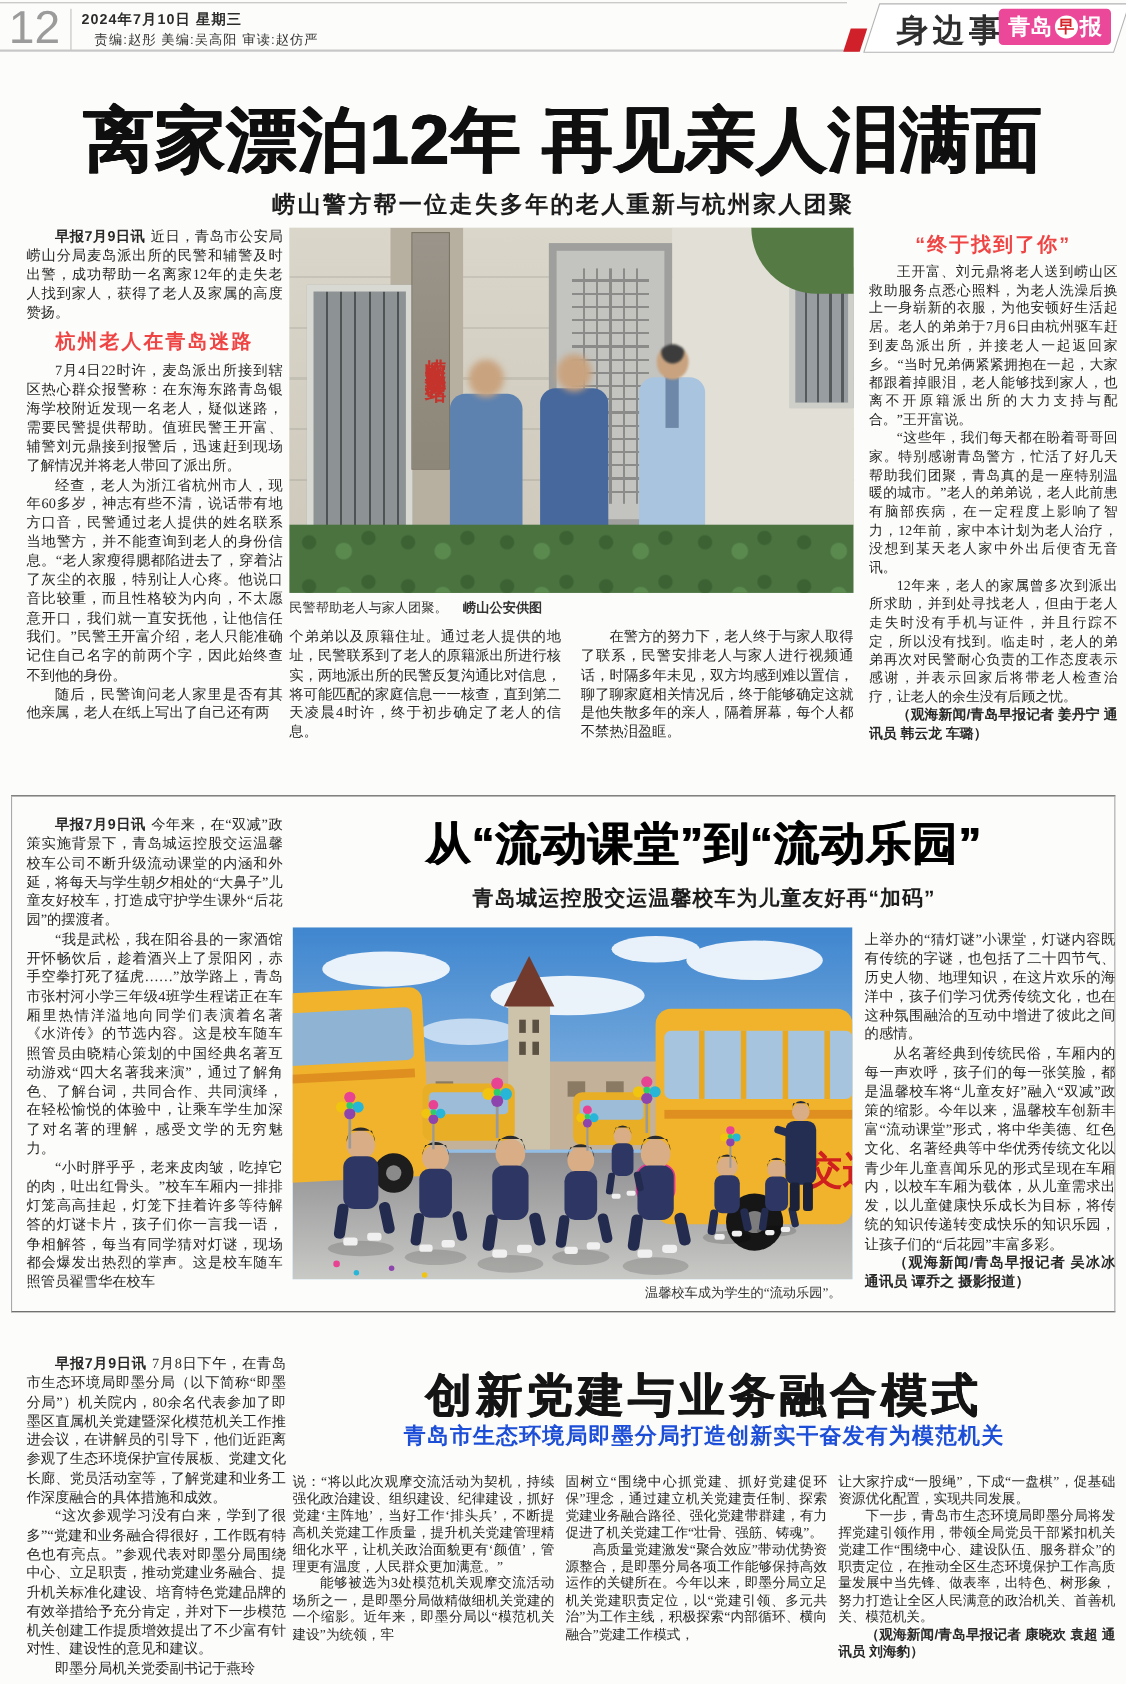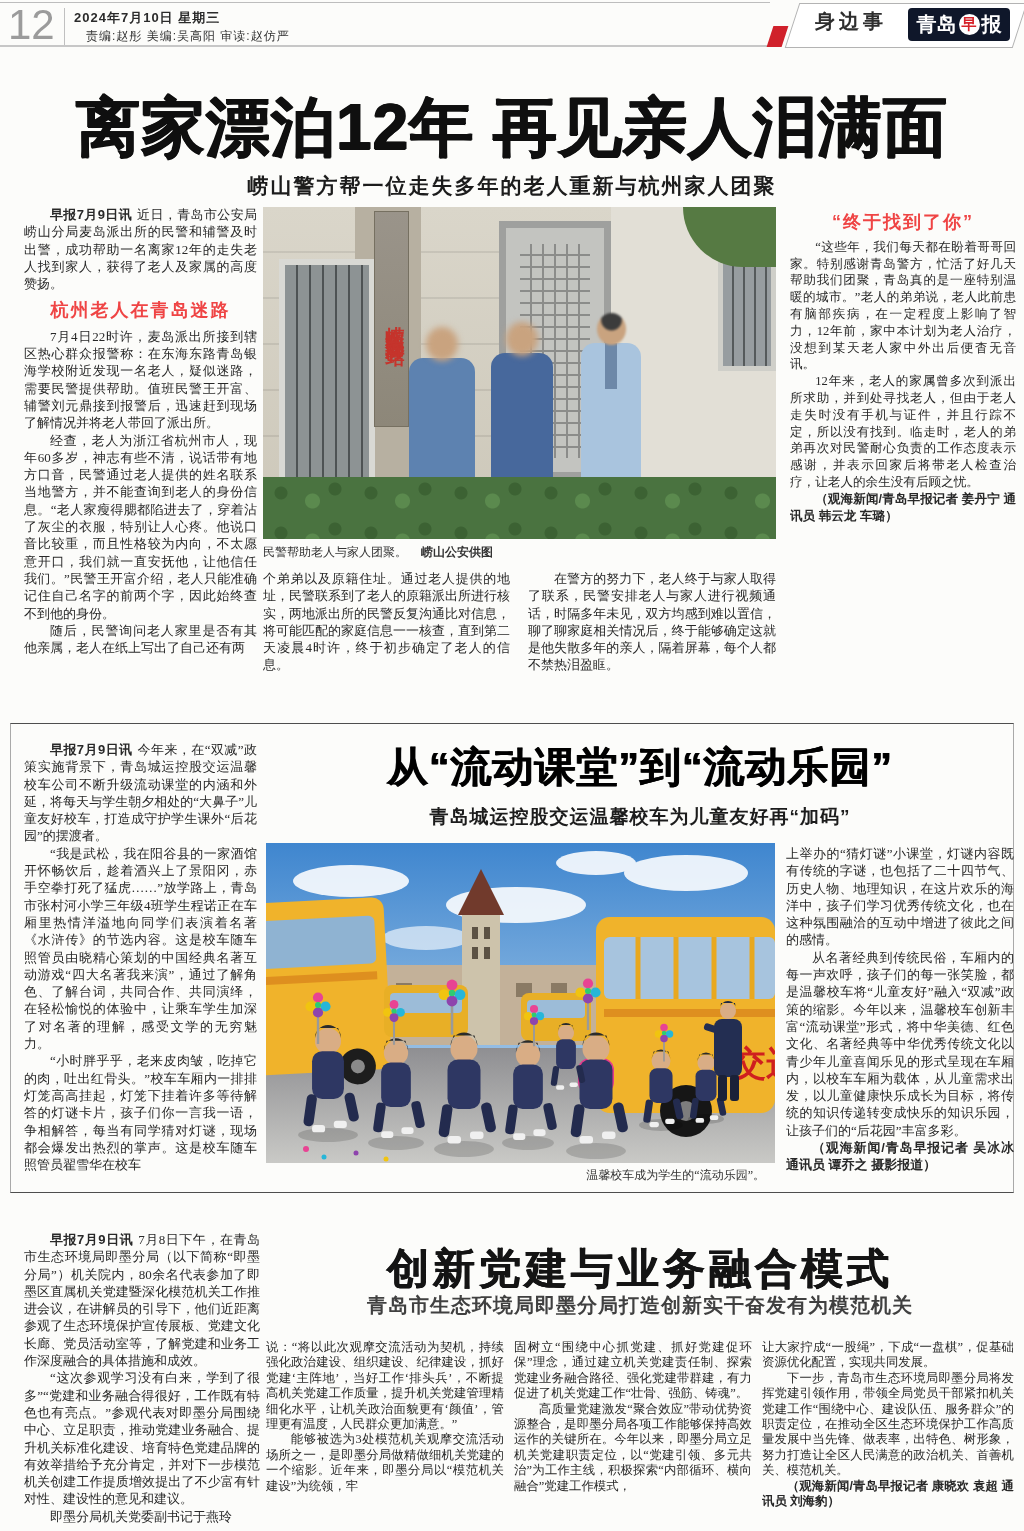--- a/index.html
+++ b/index.html
@@ -13,22 +13,22 @@
 
   
   .top-rule { left:0; top:2px; width:770px; height:1px; background:#bdbdbd; }
   .page-num { left:8px; top:4px; font-family:"Liberation Sans",sans-serif; font-size:42px; color:#9b9b9b; font-weight:400; line-height:1; }
   .head-vrule { left:64px; top:8px; width:1px; height:38px; background:#c0c0c0; }
   .date-line { left:74px; top:9px; font-family:"Liberation Sans",sans-serif; font-size:13px; font-weight:bold; color:#2b2b2b; letter-spacing:1px; }
   .editors-line { left:86px; top:28px; font-family:"Liberation Sans",sans-serif; font-size:12px; color:#333; letter-spacing:1px; }
   .header-rule { left:0; top:45px; width:780px; height:2px; background:#c7c7c7; }
   .badge-frame { left:792px; top:3px; width:228px; height:45px; border:1.5px solid #b3b3b3; transform:skewX(-18deg); background:#fff; }
   .badge-accent { left:770px; top:26px; width:15px; height:21px; background:#d0212b; transform:skewX(-18deg); }
-  .section-name { left:815px; top:8px; font-family:"Liberation Sans",sans-serif; font-size:20px; font-weight:bold; color:#2e2e2e; letter-spacing:4px; }
-  .masthead { left:908px; top:8px; width:102px; height:33px; background:#0f172a; border-radius:4px; display:flex; align-items:center; justify-content:center; gap:1px; font-family:"Liberation Sans",sans-serif; font-weight:bold; color:#fff; font-size:20px; }
+  .section-name { left:815px; top:8px; font-family:"Liberation Sans",sans-serif; font-size:29px; font-weight:bold; color:#2e2e2e; letter-spacing:4px; }
+  .masthead { left:908px; top:8px; width:102px; height:33px; background:#ec4899; border-radius:4px; display:flex; align-items:center; justify-content:center; gap:1px; font-family:"Liberation Sans",sans-serif; font-weight:bold; color:#fff; font-size:20px; }
   .mh-circle { display:inline-flex; width:21px; height:21px; border-radius:50%; background:#fff; color:#d6232a; font-size:15px; align-items:center; justify-content:center; margin:0 1px; }
 
   
   .a1-headline { left:0; right:0; top:84px; text-align:center; font-family:"Liberation Sans","DejaVu Sans",sans-serif; font-size:64px; font-weight:900; color:#0f0f0f; letter-spacing:1px; text-shadow:0.8px 0 #0f0f0f,-0.8px 0 #0f0f0f,0 0.5px #0f0f0f; }
   .a1-deck { left:0; right:0; top:172px; text-align:center; font-family:"Liberation Sans",sans-serif; font-size:21px; font-weight:bold; color:#1c1c1c; letter-spacing:2px; }
 
   
   .body-col { font-size:13px; line-height:17.3px; text-align:justify; overflow:hidden; color:#282828; }
   .body-col p { text-indent:2em; }
   .body-col p.noind { text-indent:0; }
@@ -79,21 +79,21 @@
   .a2-box { left:10px; top:723px; width:1004px; height:470px; border-top:1.5px solid #4e4e4e; border-bottom:1.5px solid #4e4e4e; border-left:1px solid #a9a9a9; border-right:1px solid #a9a9a9; }
   .a2-title { left:266px; top:740px; width:748px; text-align:center; font-family:"Liberation Sans","DejaVu Sans",sans-serif; font-size:41px; font-weight:900; color:#000000; letter-spacing:1px; text-shadow:0.6px 0 #141414,-0.6px 0 #141414; }
   .a2-deck { left:266px; top:804px; width:748px; text-align:center; font-family:"Liberation Sans",sans-serif; font-size:19px; font-weight:bold; color:#1c1c1c; letter-spacing:1px; }
   .a2-col1 { left:24px; top:741px; width:233px; height:450px; }
   .a2-right { left:786px; top:845px; width:228px; height:345px; }
   .ph2 { left:266px; top:843px; width:509px; height:320px; overflow:hidden; background:#bcd5ea; }
   .cap2 { left:266px; top:1167px; width:499px; text-align:right; }
 
   
   .a3-title { left:266px; top:1241px; width:748px; text-align:center; font-family:"Liberation Sans","DejaVu Sans",sans-serif; font-size:42px; font-weight:900; color:#141414; letter-spacing:4px; text-shadow:0.6px 0 #141414,-0.6px 0 #141414; }
-  .a3-deck { left:266px; top:1292px; width:748px; text-align:center; font-family:"Liberation Sans",sans-serif; font-size:20px; font-weight:bold; color:#404040; letter-spacing:1px; }
+  .a3-deck { left:266px; top:1292px; width:748px; text-align:center; font-family:"Liberation Sans",sans-serif; font-size:20px; font-weight:bold; color:#1d4ed8; letter-spacing:1px; }
   .a3-col { font-size:12.4px; line-height:15.4px; }
   .a3-col1 { left:24px; top:1231px; width:236px; height:300px; font-size:13px; line-height:17.3px; }
   .a3-col2 { left:266px; top:1340px; width:238px; height:195px; }
   .a3-col3 { left:514px; top:1340px; width:238px; height:195px; }
   .a3-col4 { left:762px; top:1340px; width:252px; height:195px; }
 </style>
 </head>
 <body>
 
 <div class="page">
@@ -152,20 +152,21 @@
 
     <div class="abs body-col a1-mid1">
       <p class="noind">个弟弟以及原籍住址。通过老人提供的地址，民警联系到了老人的原籍派出所进行核实，两地派出所的民警反复沟通比对信息，将可能匹配的家庭信息一一核查，直到第二天凌晨4时许，终于初步确定了老人的信息。</p>
     </div>
     <div class="abs body-col a1-mid2">
       <p>在警方的努力下，老人终于与家人取得了联系，民警安排老人与家人进行视频通话，时隔多年未见，双方均感到难以置信，聊了聊家庭相关情况后，终于能够确定这就是他失散多年的亲人，隔着屏幕，每个人都不禁热泪盈眶。</p>
     </div>
 
     <div class="abs body-col a1-right">
       <h3 class="colhead">“终于找到了你”</h3>
+      <p>王开富、刘元鼎将老人送到崂山区救助服务点悉心照料，为老人洗澡后换上一身崭新的衣服，为他安顿好生活起居。老人的弟弟于7月6日由杭州驱车赶到麦岛派出所，并接老人一起返回家乡。“当时兄弟俩紧紧拥抱在一起，大家都跟着掉眼泪，老人能够找到家人，也离不开原籍派出所的大力支持与配合。”王开富说。</p>
       <p>“这些年，我们每天都在盼着哥哥回家。特别感谢青岛警方，忙活了好几天帮助我们团聚，青岛真的是一座特别温暖的城市。”老人的弟弟说，老人此前患有脑部疾病，在一定程度上影响了智力，12年前，家中本计划为老人治疗，没想到某天老人家中外出后便杳无音讯。</p>
       <p>12年来，老人的家属曾多次到派出所求助，并到处寻找老人，但由于老人走失时没有手机与证件，并且行踪不定，所以没有找到。临走时，老人的弟弟再次对民警耐心负责的工作态度表示感谢，并表示回家后将带老人检查治疗，让老人的余生没有后顾之忧。</p>
       <p class="byline">（观海新闻/青岛早报记者 姜丹宁 通讯员 韩云龙 车璐）</p>
     </div>
   </section>
 
   <section>
     <div class="abs a2-box"></div>
     <h1 class="abs a2-title">从“流动课堂”到“流动乐园”</h1>
     <h2 class="abs a2-deck">青岛城运控股交运温馨校车为儿童友好再“加码”</h2>

